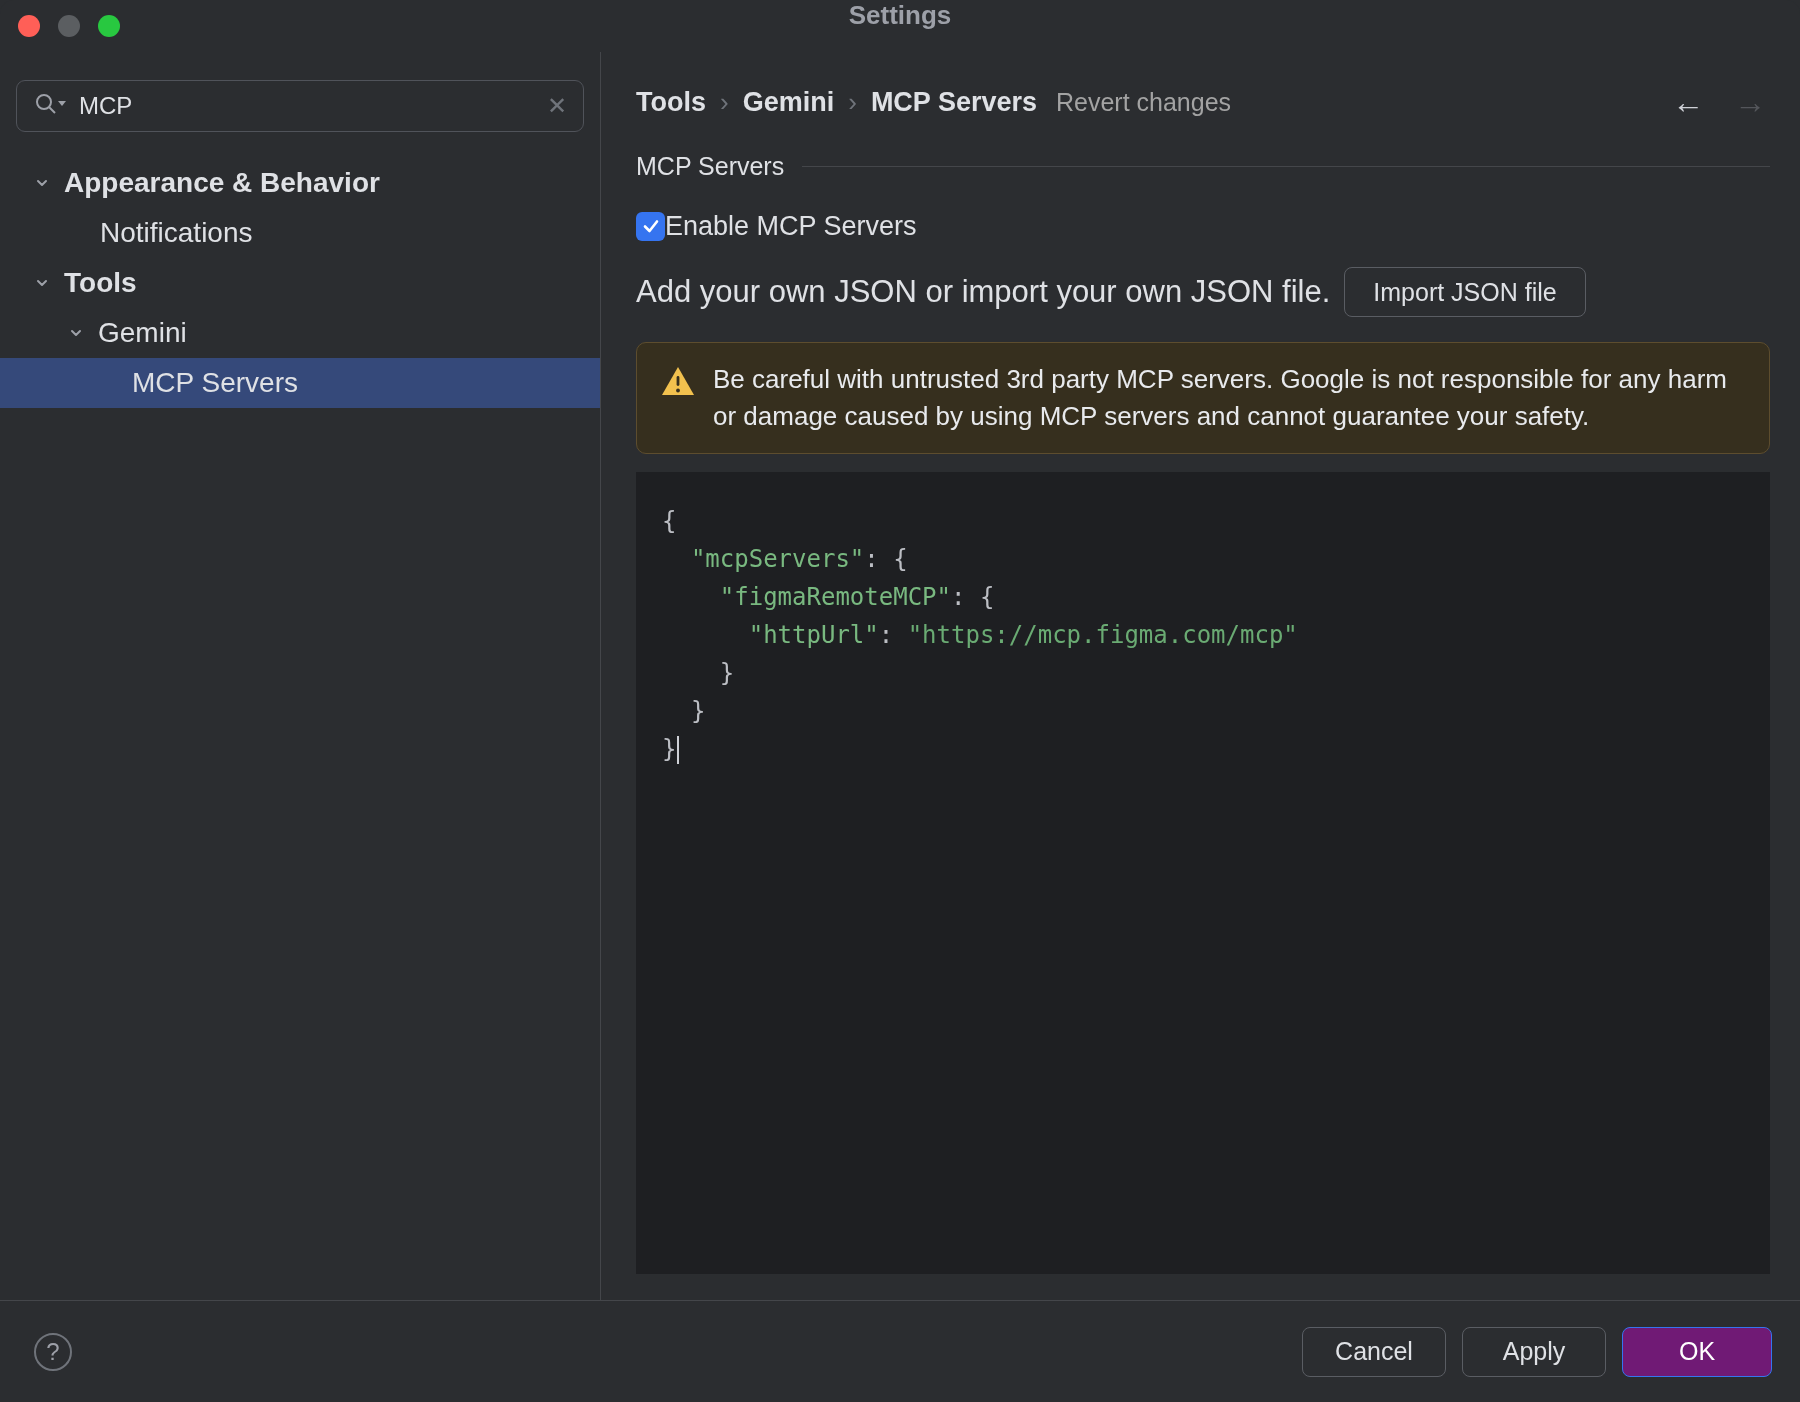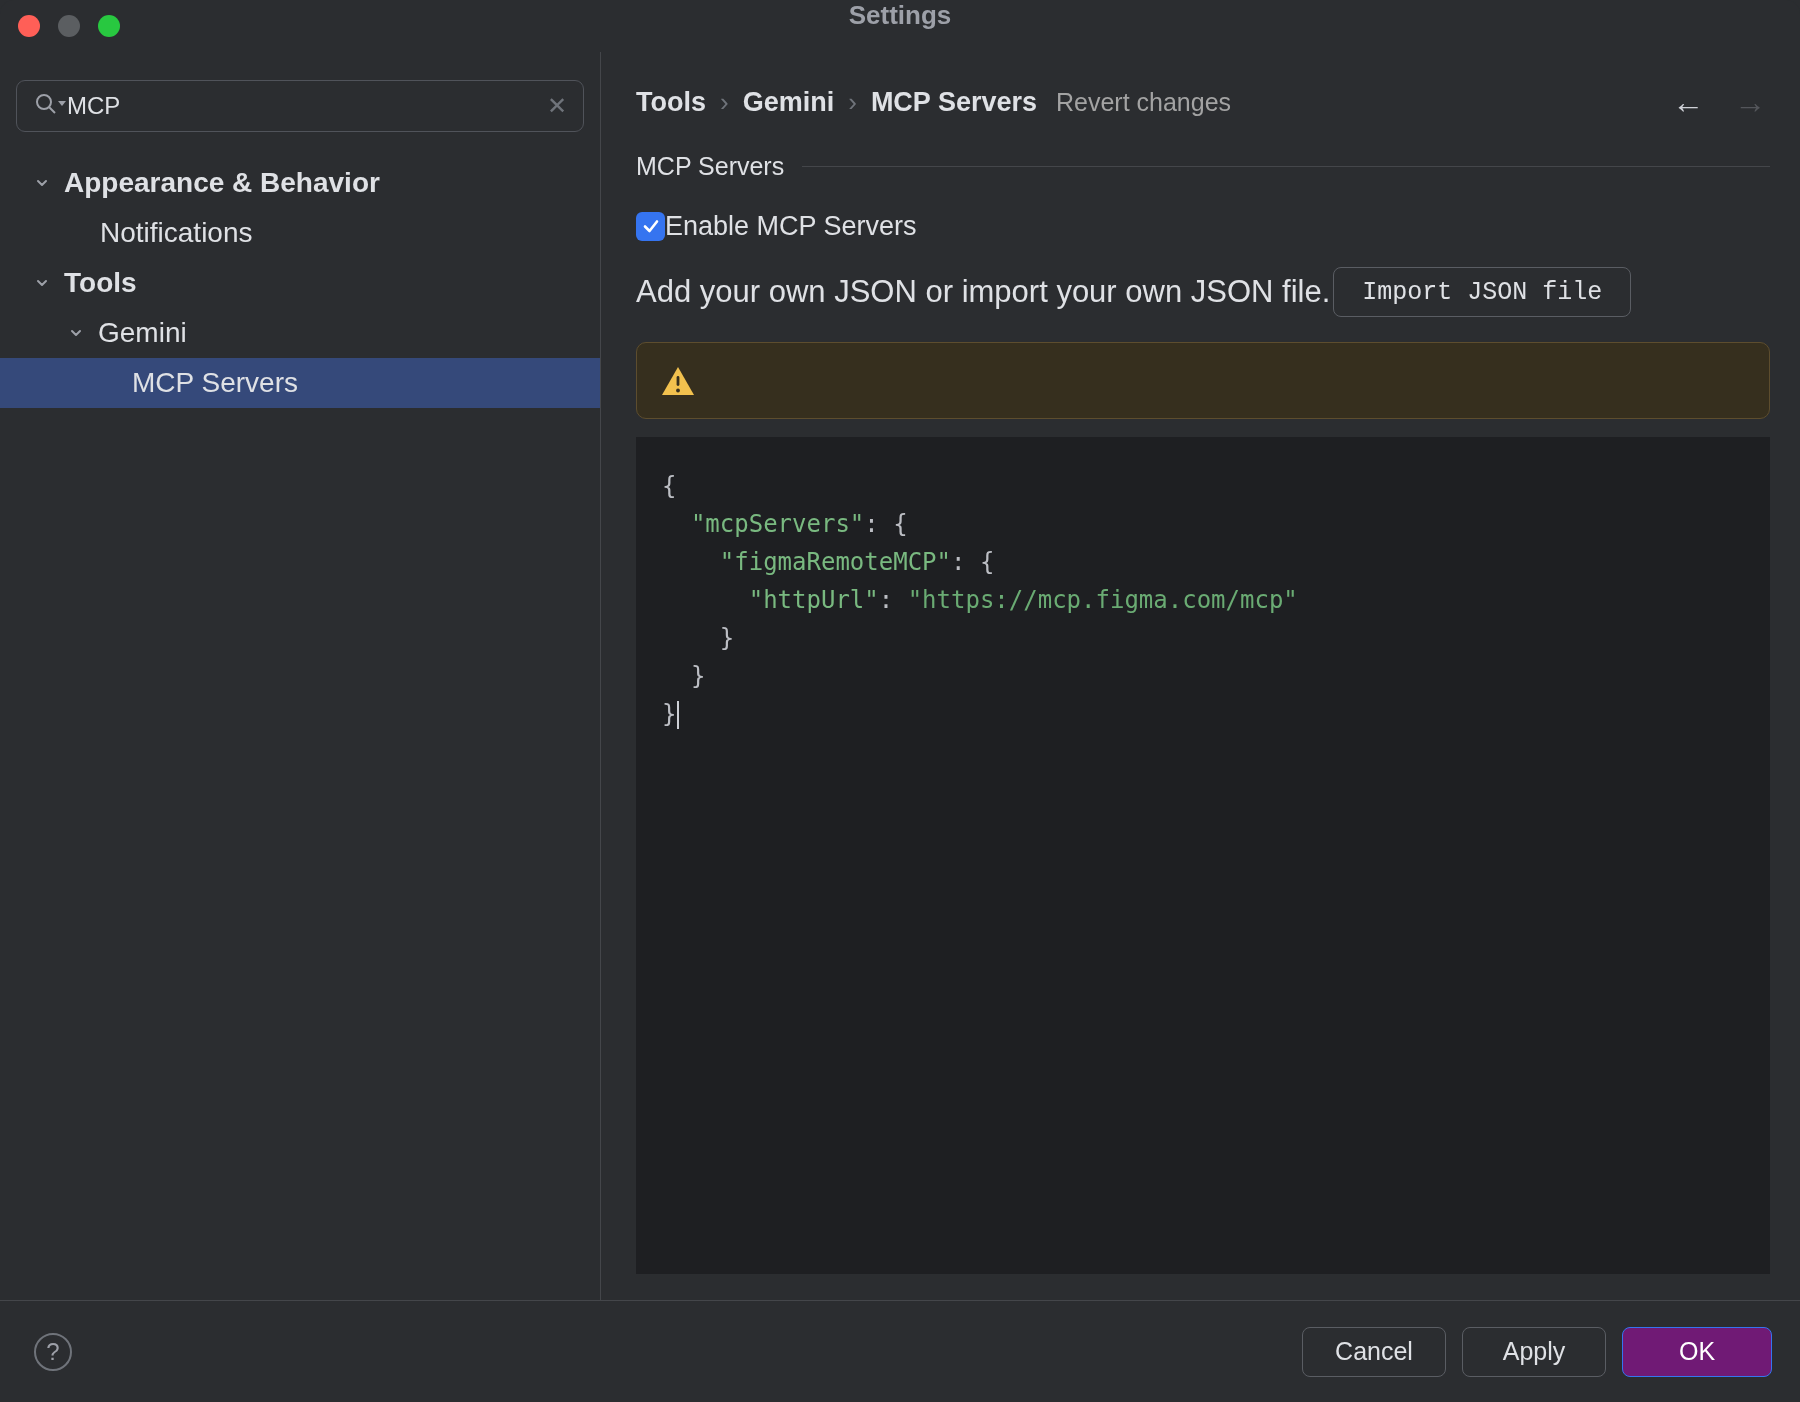--- a/index.html
+++ b/index.html
@@ -16,21 +16,21 @@
   .light.red { background:#ff5f57; }
   .light.gray { background:#5b5e61; }
   .light.green { background:#28c840; }
   .win-title { font-size:26px; font-weight:700; color:#9da0a8; }
 
   
   .sidebar { position:absolute; top:52px; left:0; width:601px; bottom:102px;
              border-right:1px solid #44464a; }
   .searchbox { margin:28px 16px 0 16px; height:52px; border:1px solid #50535a;
                border-radius:9px; display:flex; align-items:center; padding:0 16px;
-               background:#2b2d30; }
+               gap:12px; background:#2b2d30; }
   .search-value { flex:1; font-size:24px; color:#dfe1e5; }
   .clear-x { color:#6f737a; font-size:24px; line-height:1; cursor:default; }
 
   .tree { margin-top:26px; }
   .tree-row { display:flex; align-items:center; height:50px; font-size:28px;
               color:#dfe1e5; }
   .tree-row .chevron { width:20px; display:flex; justify-content:center;
               margin-right:12px; }
   .tree-row.level0 { padding-left:32px; }
   .tree-row.indent1 { padding-left:100px; }
@@ -62,21 +62,21 @@
                   }
   .checkbox { width:29px; height:29px; background:#3574f0; border-radius:6px;
               display:flex; align-items:center; justify-content:center; }
   .checkbox-label { font-size:27px; }
 
   .import-row { margin-top:14px; height:52px; display:flex; align-items:center; }
   .import-text { font-size:31px; }
   .btn { height:50px; border:1px solid #5a5d63; border-radius:8px; background:transparent;
          color:#dfe1e5; font-size:25px; font-family:"Liberation Sans",sans-serif;
          padding:0 28px; }
-  .import-btn { margin-left:3px;font-family:Liberation Mono, monospace; }
+  .import-btn { margin-left:14px; }
 
   .warning-box { margin-top:24px; border:1px solid #5d4d2e; background:#362f1e;
                  border-radius:10px; padding:18px 24px; display:flex; gap:18px;
                  align-items:flex-start; }
   .warning-icon { flex:0 0 auto; margin-top:5px; }
   .warning-text { font-size:26px; line-height:37px; color:#e8eaed; }
 
   .editor { margin-top:18px; margin-bottom:26px; flex:1 1 auto; min-height:0;
             background:#1e1f22; padding:30px 26px; overflow:hidden; }
   .code { font-family:"DejaVu Sans Mono", monospace; font-size:24px; line-height:38px; }
@@ -195,20 +195,21 @@
     </div>
 
     <div class="warning-box">
       <span class="warning-icon">
         <svg width="34" height="30" viewBox="0 0 34 30">
           <path d="M17 1 L33 29 L1 29 Z" fill="#f2c14e"></path>
           <rect x="15.6" y="10" width="2.8" height="10" rx="1.4" fill="#362f1e"></rect>
           <circle cx="17" cy="24.5" r="1.9" fill="#362f1e"></circle>
         </svg>
       </span>
+      <span class="warning-text">Be careful with untrusted 3rd party MCP servers. Google is not responsible for any harm or damage caused by using MCP servers and cannot guarantee your safety.</span>
     </div>
 
     <div class="editor">
       <div class="code">
           <div class="code-line"><span class="tok-p">{</span></div>
           <div class="code-line"><span class="tok-p">  </span><span class="tok-k">"mcpServers"</span><span class="tok-p">: {</span></div>
           <div class="code-line"><span class="tok-p">    </span><span class="tok-k">"figmaRemoteMCP"</span><span class="tok-p">: {</span></div>
           <div class="code-line"><span class="tok-p">      </span><span class="tok-k">"httpUrl"</span><span class="tok-p">: </span><span class="tok-v">"https://mcp.figma.com/mcp"</span></div>
           <div class="code-line"><span class="tok-p">    }</span></div>
           <div class="code-line"><span class="tok-p">  }</span></div>

